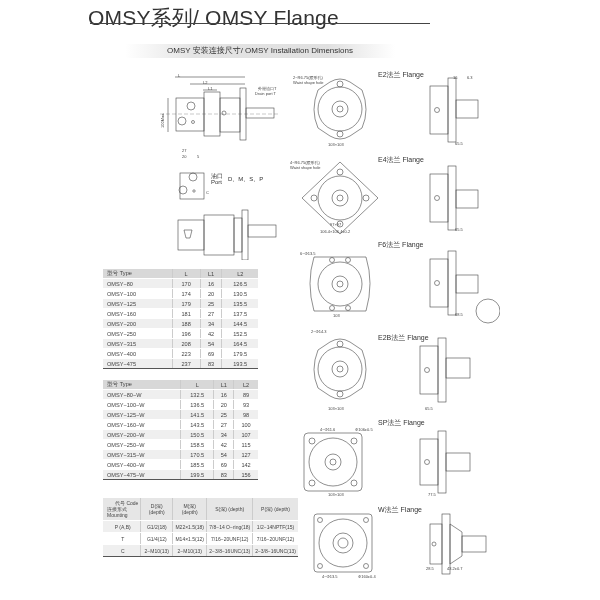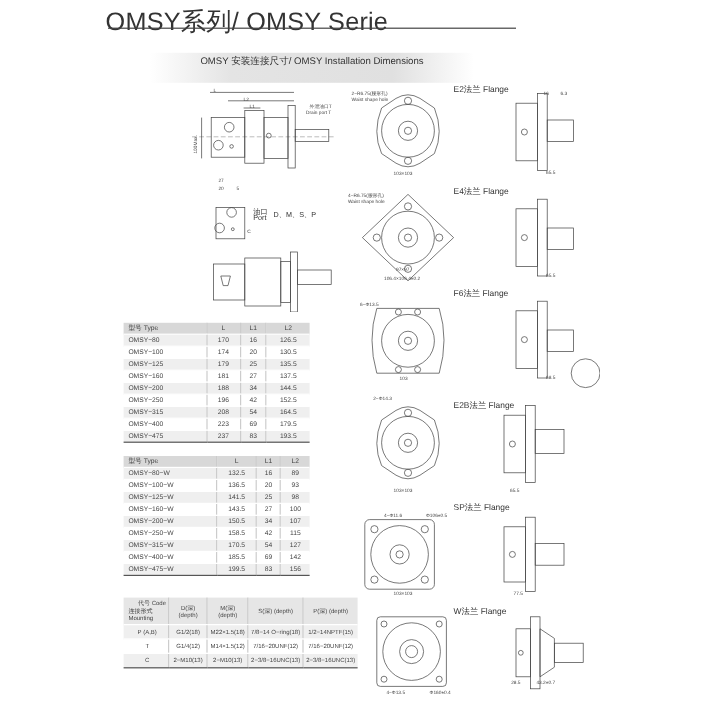--- a/index.html
+++ b/index.html
@@ -1,19 +1,19 @@
 <!DOCTYPE html>
 <html><head>
 <meta charset="utf-8">
 <style>
   html,body{margin:0;padding:0;background:#fff;}
   body{width:600px;height:600px;position:relative;overflow:hidden;font-family:"Liberation Sans",sans-serif;color:#333;}
   .title{position:absolute;left:88px;top:4px;font-size:21px;color:#333;letter-spacing:0.2px;}
   .title-rule{position:absolute;left:90px;top:23px;width:340px;height:1px;background:#444;}
-  .banner{position:absolute;left:125px;top:44px;width:270px;height:25px;background:linear-gradient(90deg,#fff 0%,#e4e4e4 25%,#e0e0e0 75%,#fff 100%);text-align:center;font-size:8px;line-height:14px;color:#333;}
+  .banner{position:absolute;left:125px;top:44px;width:270px;height:14px;background:linear-gradient(90deg,#fff 0%,#e4e4e4 25%,#e0e0e0 75%,#fff 100%);text-align:center;font-size:8px;line-height:14px;color:#333;}
   table.spec{position:absolute;border-collapse:collapse;font-size:5.6px;color:#444;}
   table.spec td{height:9px;padding:0 2px;border-bottom:1px solid #fff;text-align:center;}
   table.spec tr.hd td{background:#d8d8d8;}
   table.spec tr:nth-child(odd):not(.hd) td{background:#fff;}
   table.spec tr:nth-child(even):not(.hd) td{background:#efefef;}
   table.spec td:first-child{text-align:left;padding-left:4px;}
   table.spec tr.last td{border-bottom:1.5px solid #555;}
   table.spec td + td{border-left:1px solid #ccc;}
   #t1{left:103px;top:269px;width:155px;}
   #t2{left:103px;top:380px;width:155px;}
@@ -22,21 +22,21 @@
   #t3 tr.hd td{height:22px;background:#e6e6e6;}
   .diag{position:absolute;}
   .lbl{position:absolute;font-size:6px;color:#333;white-space:nowrap;}
   .flbl{position:absolute;font-size:7px;color:#333;white-space:nowrap;}
   .dim{position:absolute;font-size:4px;color:#444;white-space:nowrap;}
   .vdim{position:absolute;font-size:4px;color:#444;white-space:nowrap;transform:rotate(-90deg);transform-origin:left top;}
 </style>
 </head>
 <body>
 
-<div class="title">OMSY系列/ OMSY Serie</div>
+<div class="title">OMSY系列/ OMSY Flange</div>
 <div class="title-rule"></div>
 <div class="banner">OMSY 安装连接尺寸/ OMSY Installation Dimensions</div>
 
 <svg class="diag" style="left:100px;top:70px" width="190" height="190" viewBox="0 0 190 190" stroke="#444" fill="none" stroke-width="0.6">
   <line x1="75" y1="7" x2="145" y2="7"></line>
     <line x1="90" y1="14" x2="145" y2="14"></line>
     <line x1="103" y1="20" x2="117" y2="20"></line>
   <rect x="76" y="28" width="28" height="33"></rect>
     <rect x="104" y="22" width="16" height="44"></rect>
     <rect x="120" y="28" width="20" height="34"></rect>

